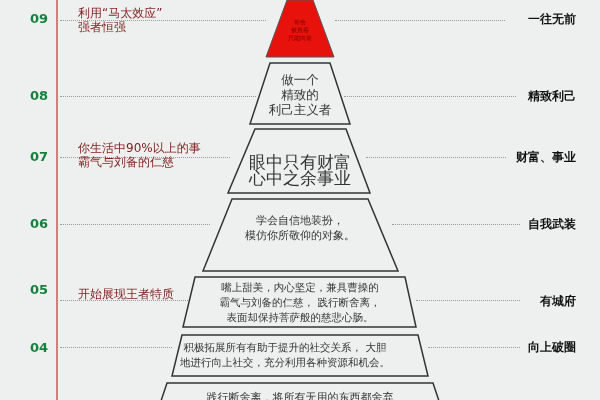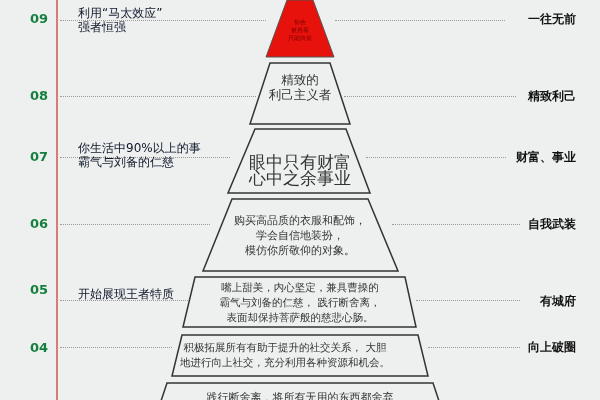--- a/index.html
+++ b/index.html
@@ -17,21 +17,21 @@
   .lvl-num {
     position: absolute; left: 8px; width: 40px;
     font-weight: bold; font-size: 13px; color: #15803d; text-align: right;
     line-height: 14px;
   }
   .dots {
     position: absolute; height: 0;
     border-top: 1.5px dotted #9a9a9a;
   }
   .left-note {
-    position: absolute; left: 78px; font-size: 12px; line-height: 14px; color: #0f172a;
+    position: absolute; left: 78px; font-size: 12px; line-height: 14px; color: #7f1d1d;
   }
   .right-label {
     position: absolute; right: 24px; font-size: 12px; font-weight: bold; color: #111;
     line-height: 14px; text-align: left;
   }
   svg.pyr { position: absolute; left: 0; top: 0; }
   .tier-text {
     position: absolute; text-align: center; color: #333;
     font-size: 12px; line-height: 15px;
   }
@@ -104,31 +104,31 @@
   <polygon points="167,383 433,383 442,410 158,410" fill="#eef0f0" stroke="#333" stroke-width="1.5"></polygon>
 </svg>
 
 <div class="tier-text red" style="left:270px; width:60px; top:18px">
   <div>你会</div>
   <div>被推着</div>
   <div>只能向前</div>
 </div>
 
 <div class="tier-text" style="left:255px; width:90px; top:72px; font-size:12.5px; line-height:15px">
+  <div>做一个</div>
   <div>精致的</div>
   <div>利己主义者</div>
 </div>
 
 <div class="tier-text" style="left:240px; width:120px; top:154px; font-size:17px; line-height:16px">
   <div>眼中只有财富</div>
   <div>心中之余事业</div>
 </div>
 
 <div class="tier-text small" style="left:210px; width:180px; top:213px; line-height:15px">
-  <div>购买高品质的衣服和配饰，</div>
   <div>学会自信地装扮，</div>
   <div>模仿你所敬仰的对象。</div>
 </div>
 
 <div class="tier-text small" style="left:190px; width:220px; top:280px; font-size:10.5px; line-height:15px">
   <div>嘴上甜美，内心坚定，兼具曹操的</div>
   <div>霸气与刘备的仁慈， 践行断舍离，</div>
   <div>表面却保持菩萨般的慈悲心肠。</div>
 </div>
 

